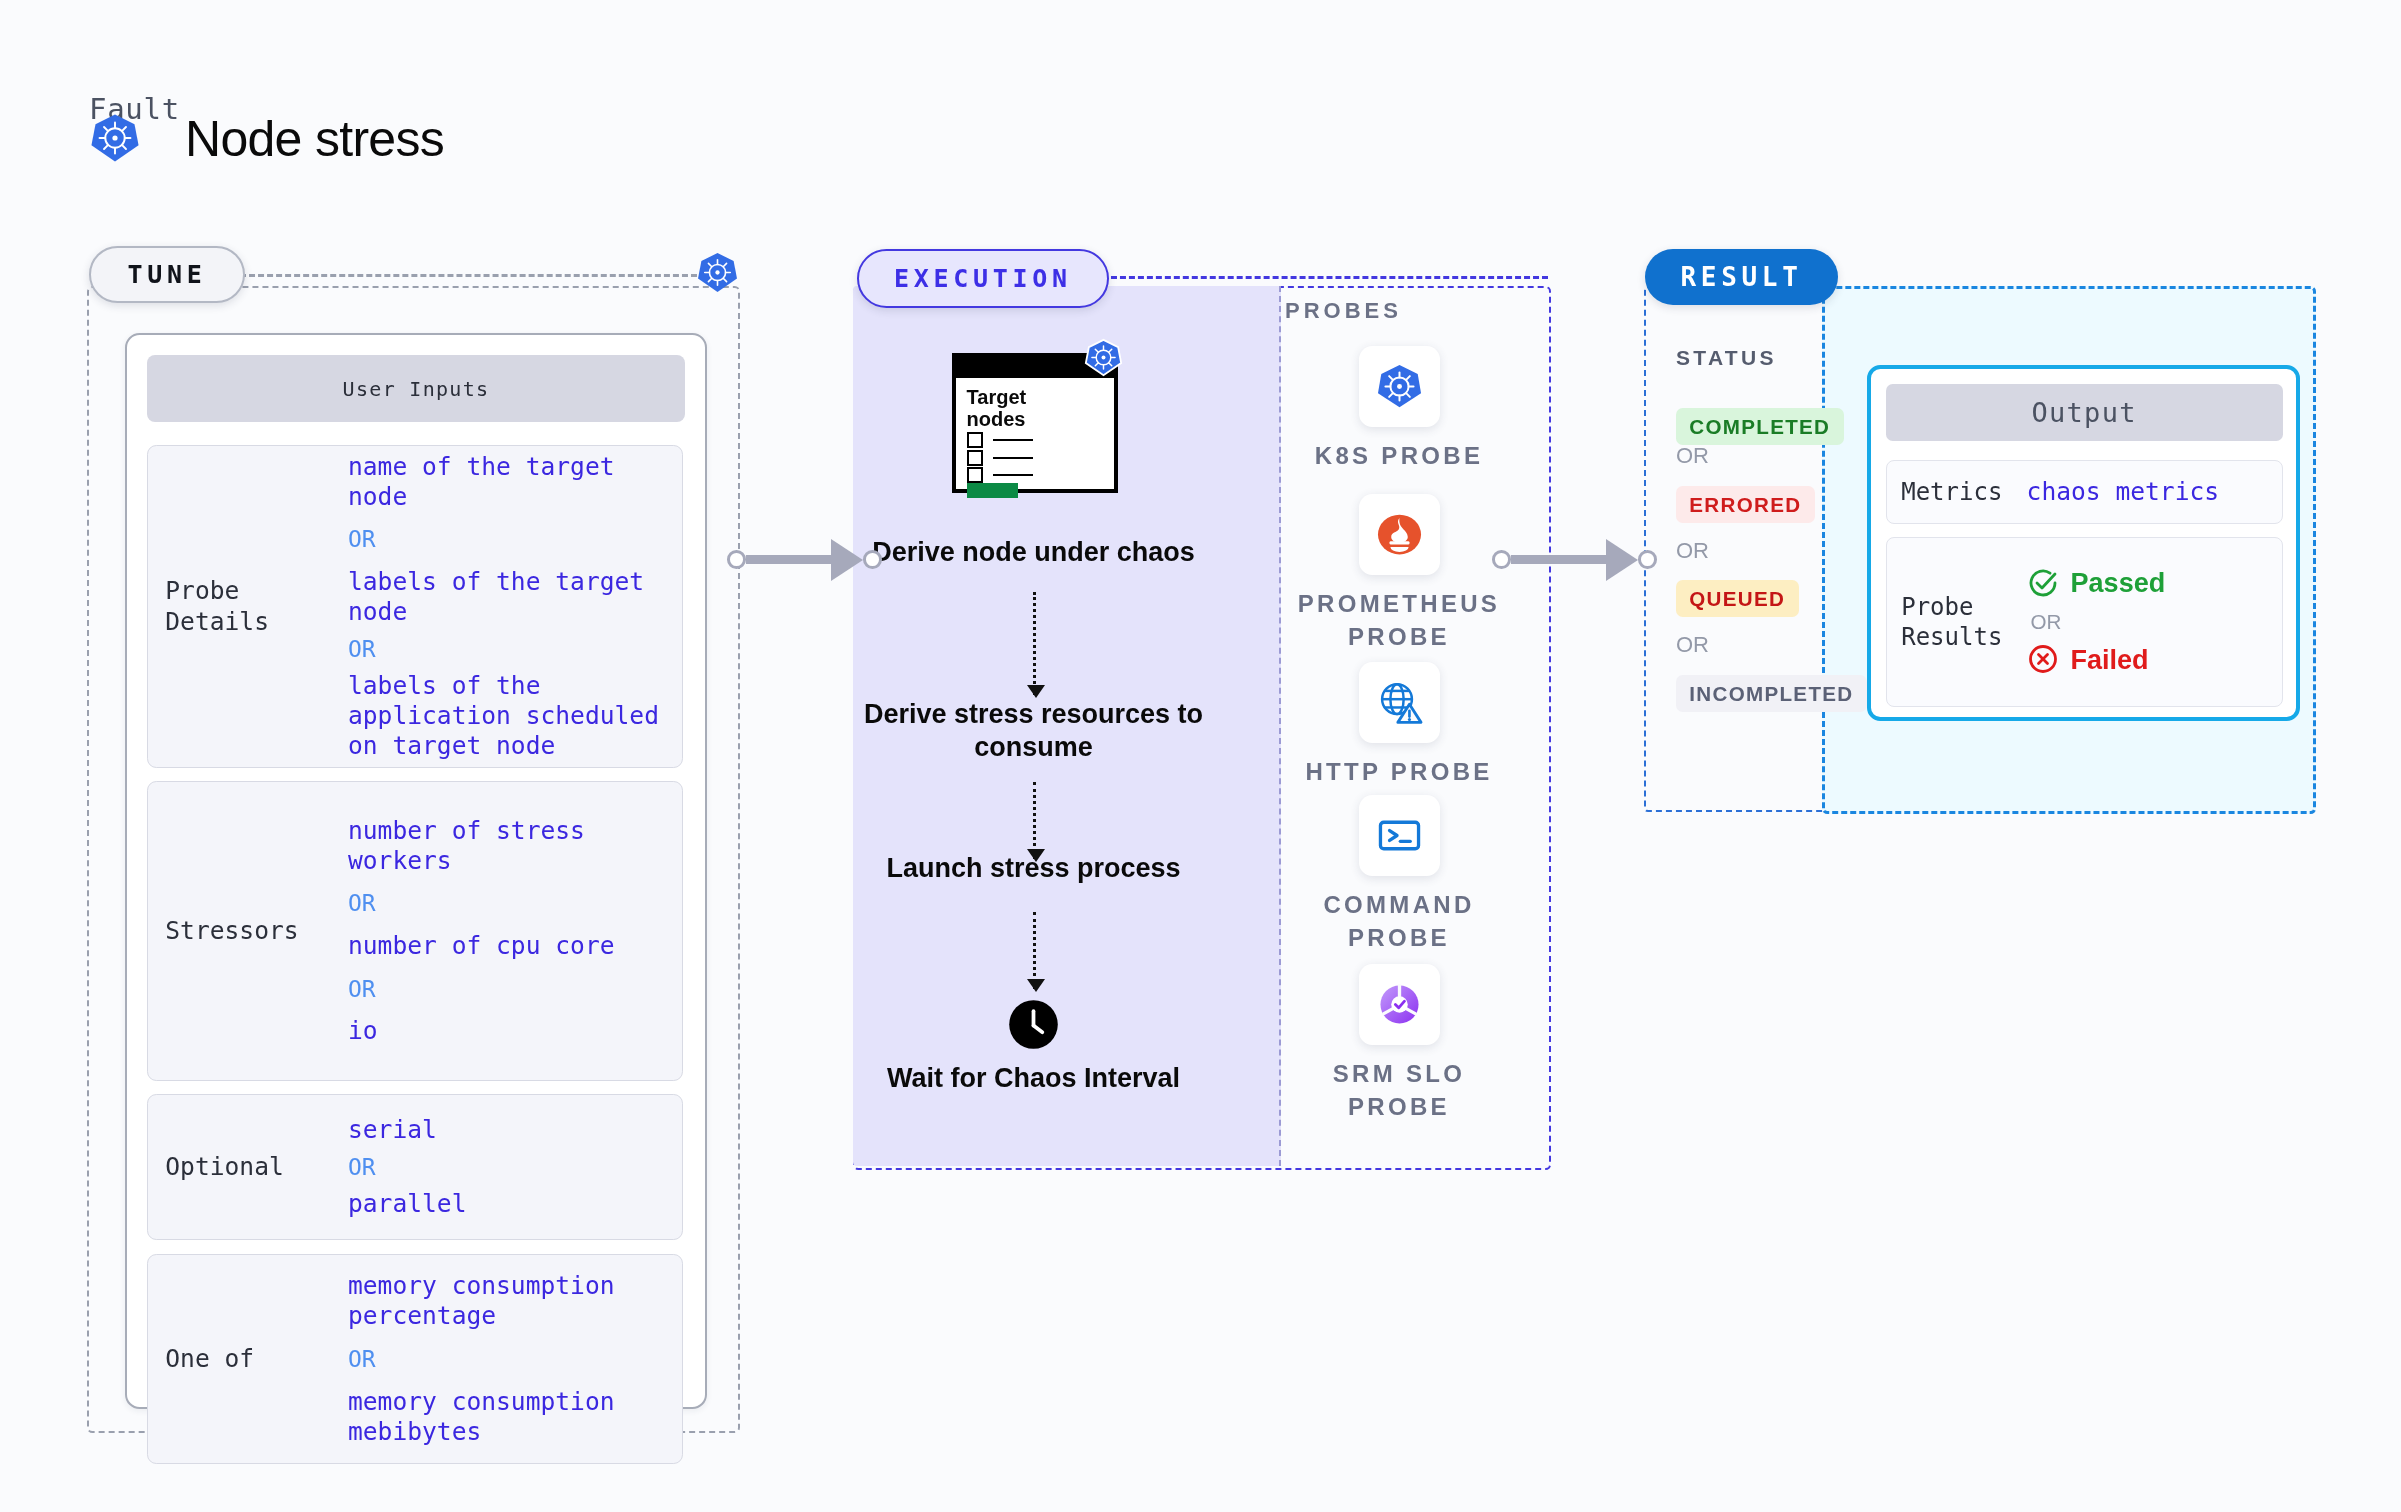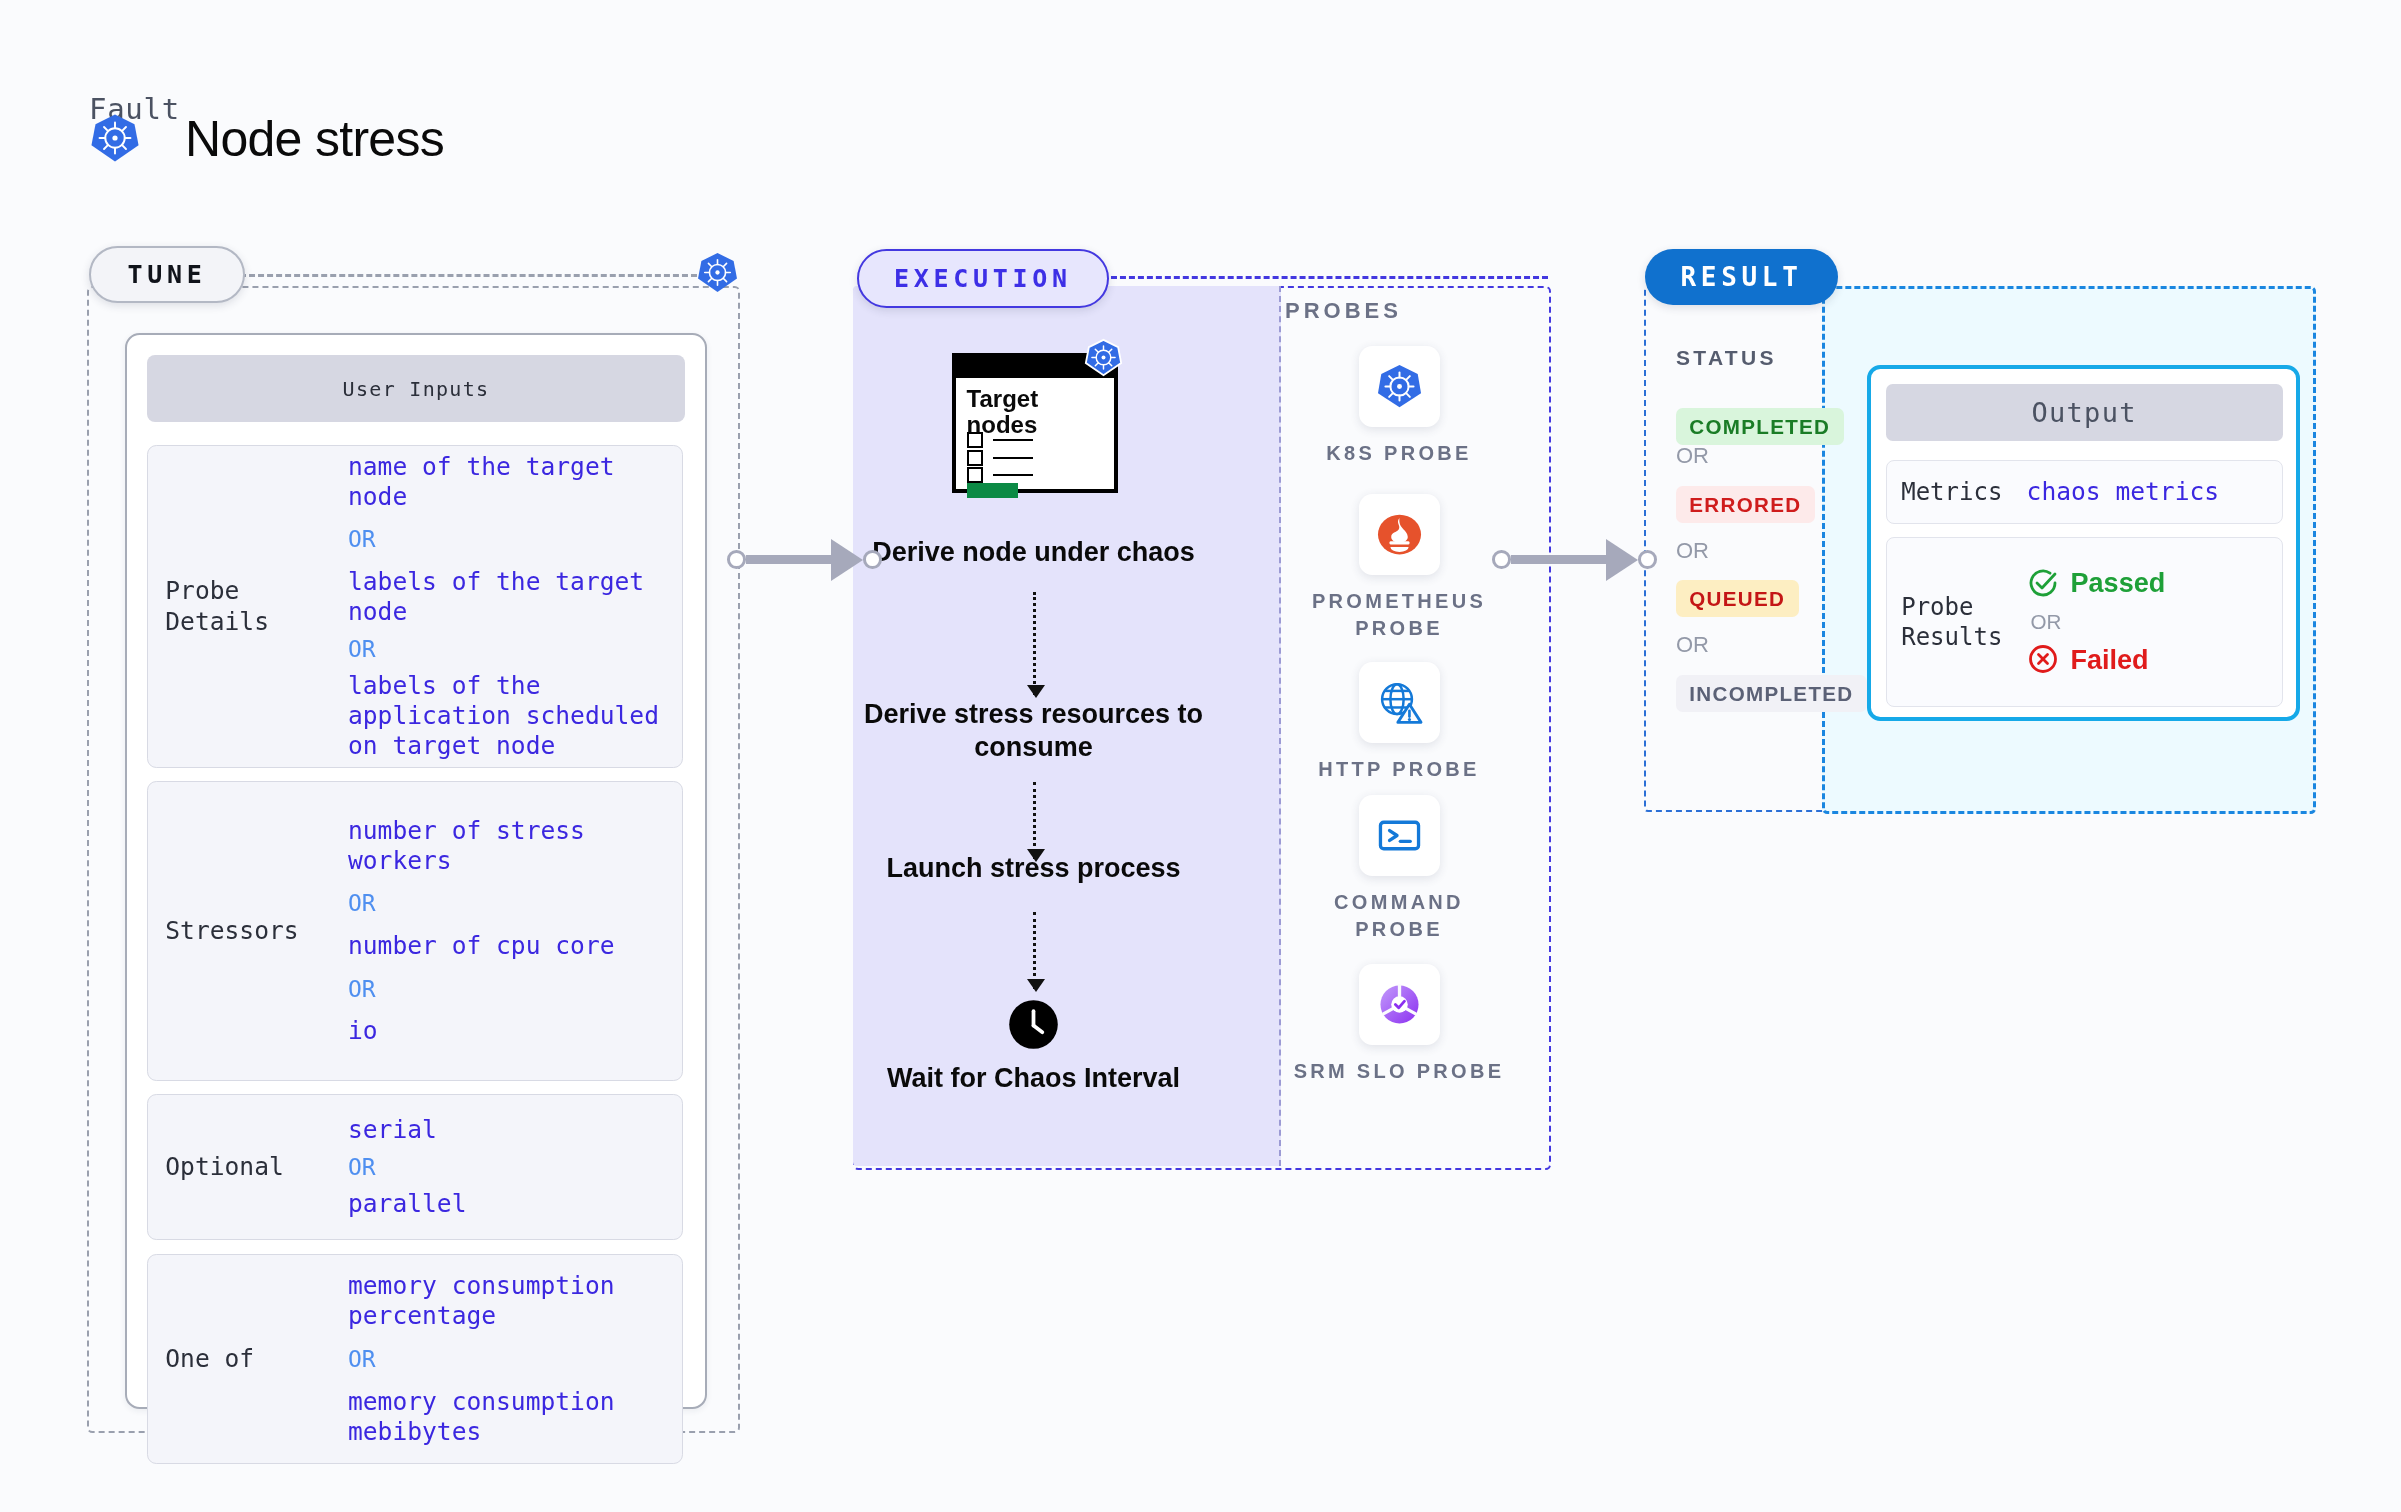--- a/index.html
+++ b/index.html
@@ -98,39 +98,39 @@
     position:absolute;left:1285px;top:298px;
     font-size:22px;letter-spacing:4px;color:#6b7186;font-weight:bold;
   }
   .probe-item{position:absolute;width:226px;display:flex;flex-direction:column;align-items:center;gap:13.3px;}
   .probe-tile{
     width:81px;height:81px;background:#ffffff;border-radius:13.3px;
     box-shadow:0 2.7px 9.3px rgba(50,60,90,.12);
     display:flex;align-items:center;justify-content:center;
   }
   .probe-label{
-    font-size:20px;letter-spacing:3.3px;color:#6b7186;font-weight:bold;
+    font-size:24px;letter-spacing:3.3px;color:#6b7186;font-weight:bold;
     text-align:center;line-height:1.35;
   }
 
   
   .flow-step{position:absolute;width:373px;text-align:center;}
   .flow-text{font-size:27px;font-weight:bold;color:#0a0a0a;line-height:1.22;}
   .flow-arrow{position:absolute;width:0;border-left:3.3px dotted #111;}
   .flow-arrow::after{
     content:"";position:absolute;left:-9.3px;bottom:-2.7px;
     border-left:9.3px solid transparent;border-right:9.3px solid transparent;
     border-top:13.3px solid #111;
   }
 
   
   #target-card{position:absolute;left:952px;top:353px;width:166px;height:140px;}
   #tc-body{position:absolute;left:0;top:0;width:166px;height:140px;background:#fff;border:4.7px solid #000;box-sizing:border-box;}
   #tc-bar{position:absolute;left:0;top:0;width:166px;height:25px;background:#000;}
-  #tc-title{position:absolute;left:14.6px;top:33px;font-size:24px;font-weight:bold;color:#0a0a0a;line-height:1.1;}
+  #tc-title{position:absolute;left:14.6px;top:33px;font-size:20px;font-weight:bold;color:#0a0a0a;line-height:1.1;}
   .tc-row{position:absolute;left:14.6px;display:flex;align-items:center;gap:10.6px;}
   .tc-box{width:16px;height:16px;border:2.7px solid #000;box-sizing:border-box;}
   .tc-line{width:40px;height:2.7px;background:#000;}
   #tc-green{position:absolute;left:14.6px;top:117px;width:51px;height:14.6px;background:#0b8a45;}
   #tc-k8s{position:absolute;left:132px;top:-14.6px;}
 
   
   #result-status-region{
     position:absolute;left:1644px;top:286px;width:213px;height:522px;
     border:2px dashed #2b6fd6;border-radius:4px;background:#fafbfd;

